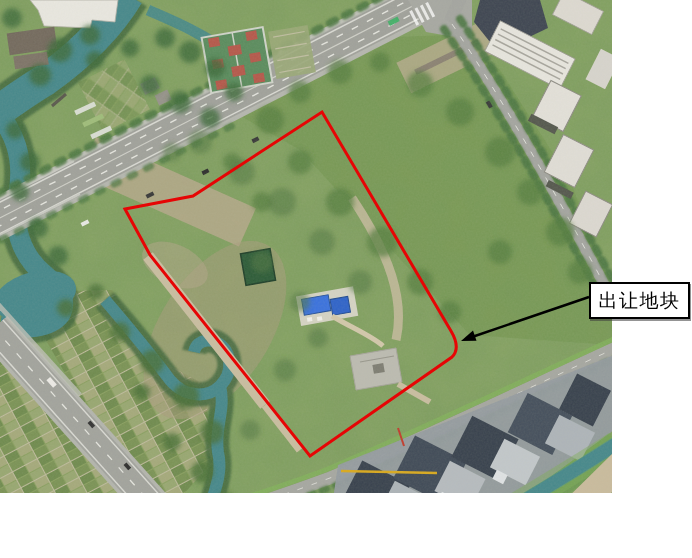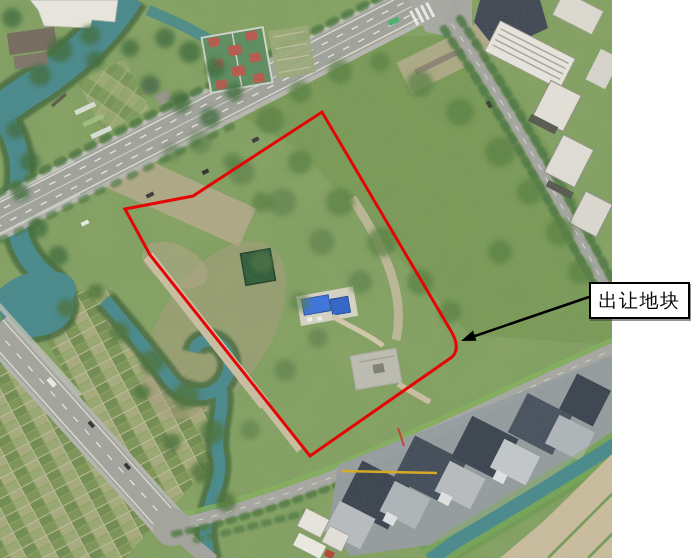--- a/index.html
+++ b/index.html
@@ -1,16 +1,16 @@
 <!DOCTYPE html>
 <html><head>
 <meta charset="utf-8">
 <style>
   html,body{margin:0;padding:0;background:#ffffff;}
-  .page{position:relative;width:692px;height:558px;background:#ffffff;overflow:hidden;
+  .page{position:relative;width:692px;height:493px;background:#ffffff;overflow:hidden;
         font-family:"Liberation Sans",sans-serif;}
   .photo-svg{position:absolute;left:0;top:0;}
   .annotation-label{position:absolute;left:589px;top:282px;width:101px;height:37px;
         box-sizing:border-box;background:#ffffff;border:2px solid #000000;
         box-shadow:1px 2px 0 rgba(60,60,60,.55);
         display:flex;align-items:center;justify-content:center;
         font-size:19px;line-height:1;color:#000000;letter-spacing:1.5px;white-space:nowrap;}
 </style>
 </head>
 <body>

